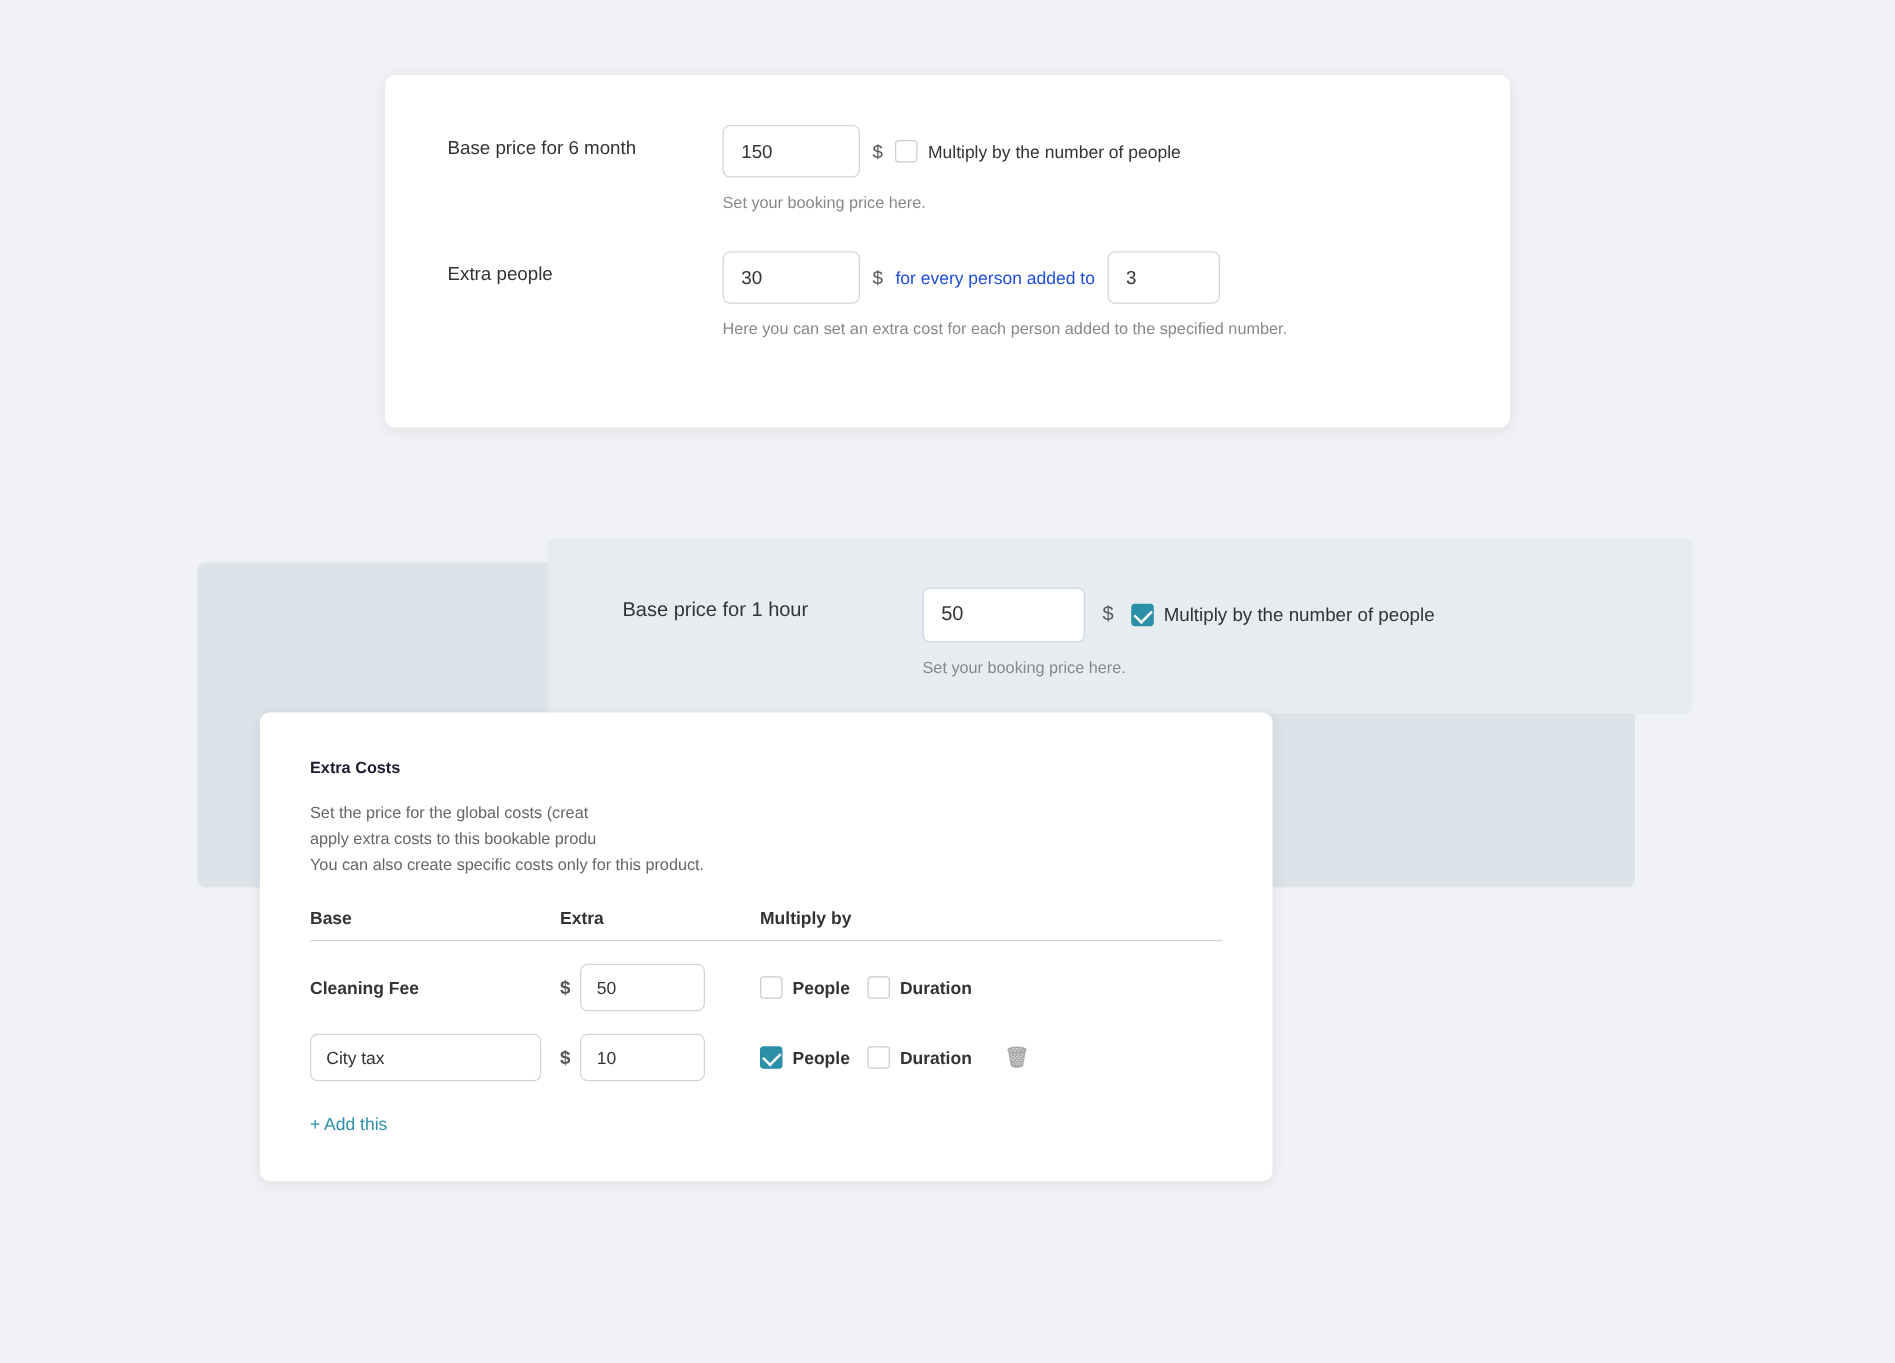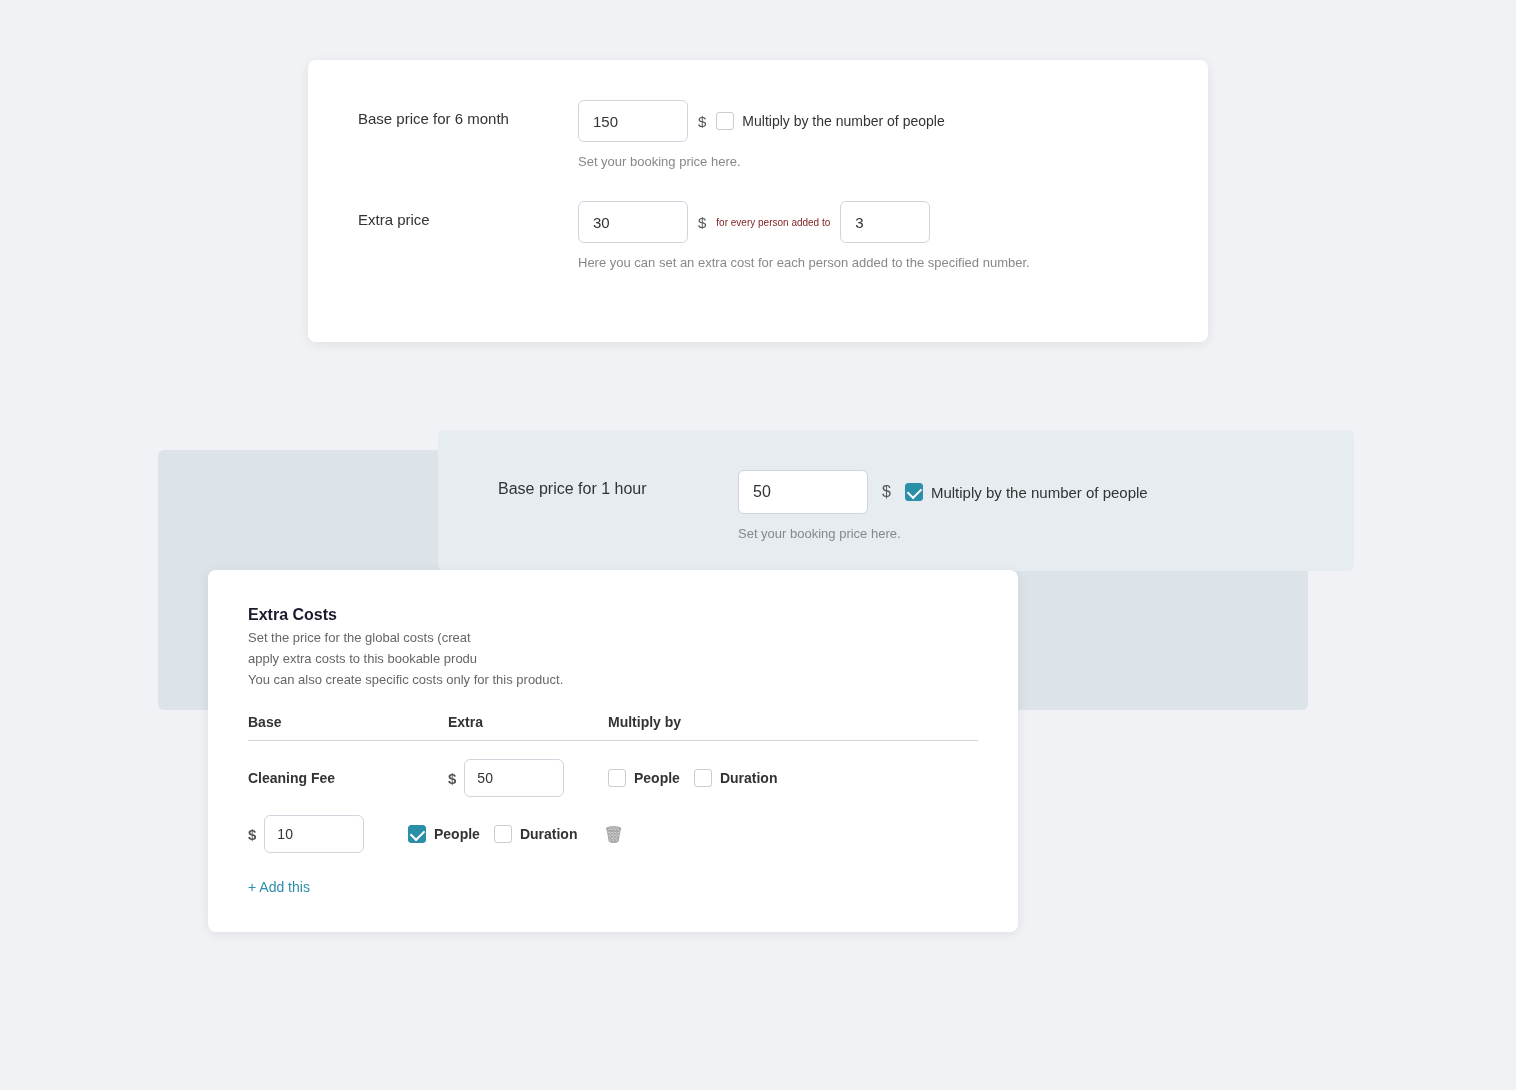--- a/index.html
+++ b/index.html
@@ -117,22 +117,22 @@
       transform: rotate(45deg);
     }
 
     .hint-text {
       font-size: 13px;
       color: #888;
       margin-top: 4px;
     }
 
     .middle-text {
-      font-size: 10px;
-      color: #7f1d1d;
+      font-size: 14px;
+      color: #1d4ed8;
     }
 
     .hour-row {
       display: flex;
       align-items: flex-start;
       gap: 0;
     }
 
     .hour-label {
       font-size: 16px;
@@ -155,24 +155,24 @@
     }
 
     .section-desc {
       font-size: 13px;
       color: #888;
       margin-top: 12px;
     }
 
     
     .extra-costs-title {
-      font-size: 16px;
+      font-size: 13px;
       font-weight: 700;
       color: #1a1a2e;
-      margin-bottom: 4px;
+      margin-bottom: 19px;
     }
 
     .extra-costs-desc {
       font-size: 13px;
       color: #666;
       line-height: 1.6;
       margin-bottom: 24px;
     }
 
     .costs-table-header {
@@ -280,21 +280,21 @@
           <label class="checkbox-label">
             <input type="checkbox" class="checkbox-input" style="">
             <span>Multiply by the number of people</span>
           </label>
         </div>
         <div class="hint-text">Set your booking price here.</div>
       </div>
     </div>
 
     <div class="price-row">
-      <div class="price-label">Extra price</div>
+      <div class="price-label">Extra people</div>
       <div class="price-controls">
         <div class="price-input-row">
           <input type="text" class="price-input" value="30" style="">
           <span class="currency-symbol">$</span>
           <span class="middle-text">for every person added to</span>
           <input type="text" class="price-input price-input-wide" value="3" style="">
         </div>
         <div class="hint-text">Here you can set an extra cost for each person added to the specified number.</div>
       </div>
     </div>
@@ -346,20 +346,23 @@
         </label>
         <label class="checkbox-label">
           <input type="checkbox" class="checkbox-input" style="">
           <span>Duration</span>
         </label>
       </div>
     </div>
 
     
     <div class="cost-row">
+      <div class="col-cost">
+        <input type="text" class="cost-name-input" value="City tax" style="">
+      </div>
       <div class="cost-amount-wrapper col-amount">
         <span class="currency-symbol">$</span>
         <input type="text" class="cost-amount-input" value="10" style="">
       </div>
       <div class="multiply-options col-multiply">
         <label class="checkbox-label">
           <input type="checkbox" class="checkbox-input" checked="" style="">
           <span>People</span>
         </label>
         <label class="checkbox-label">

